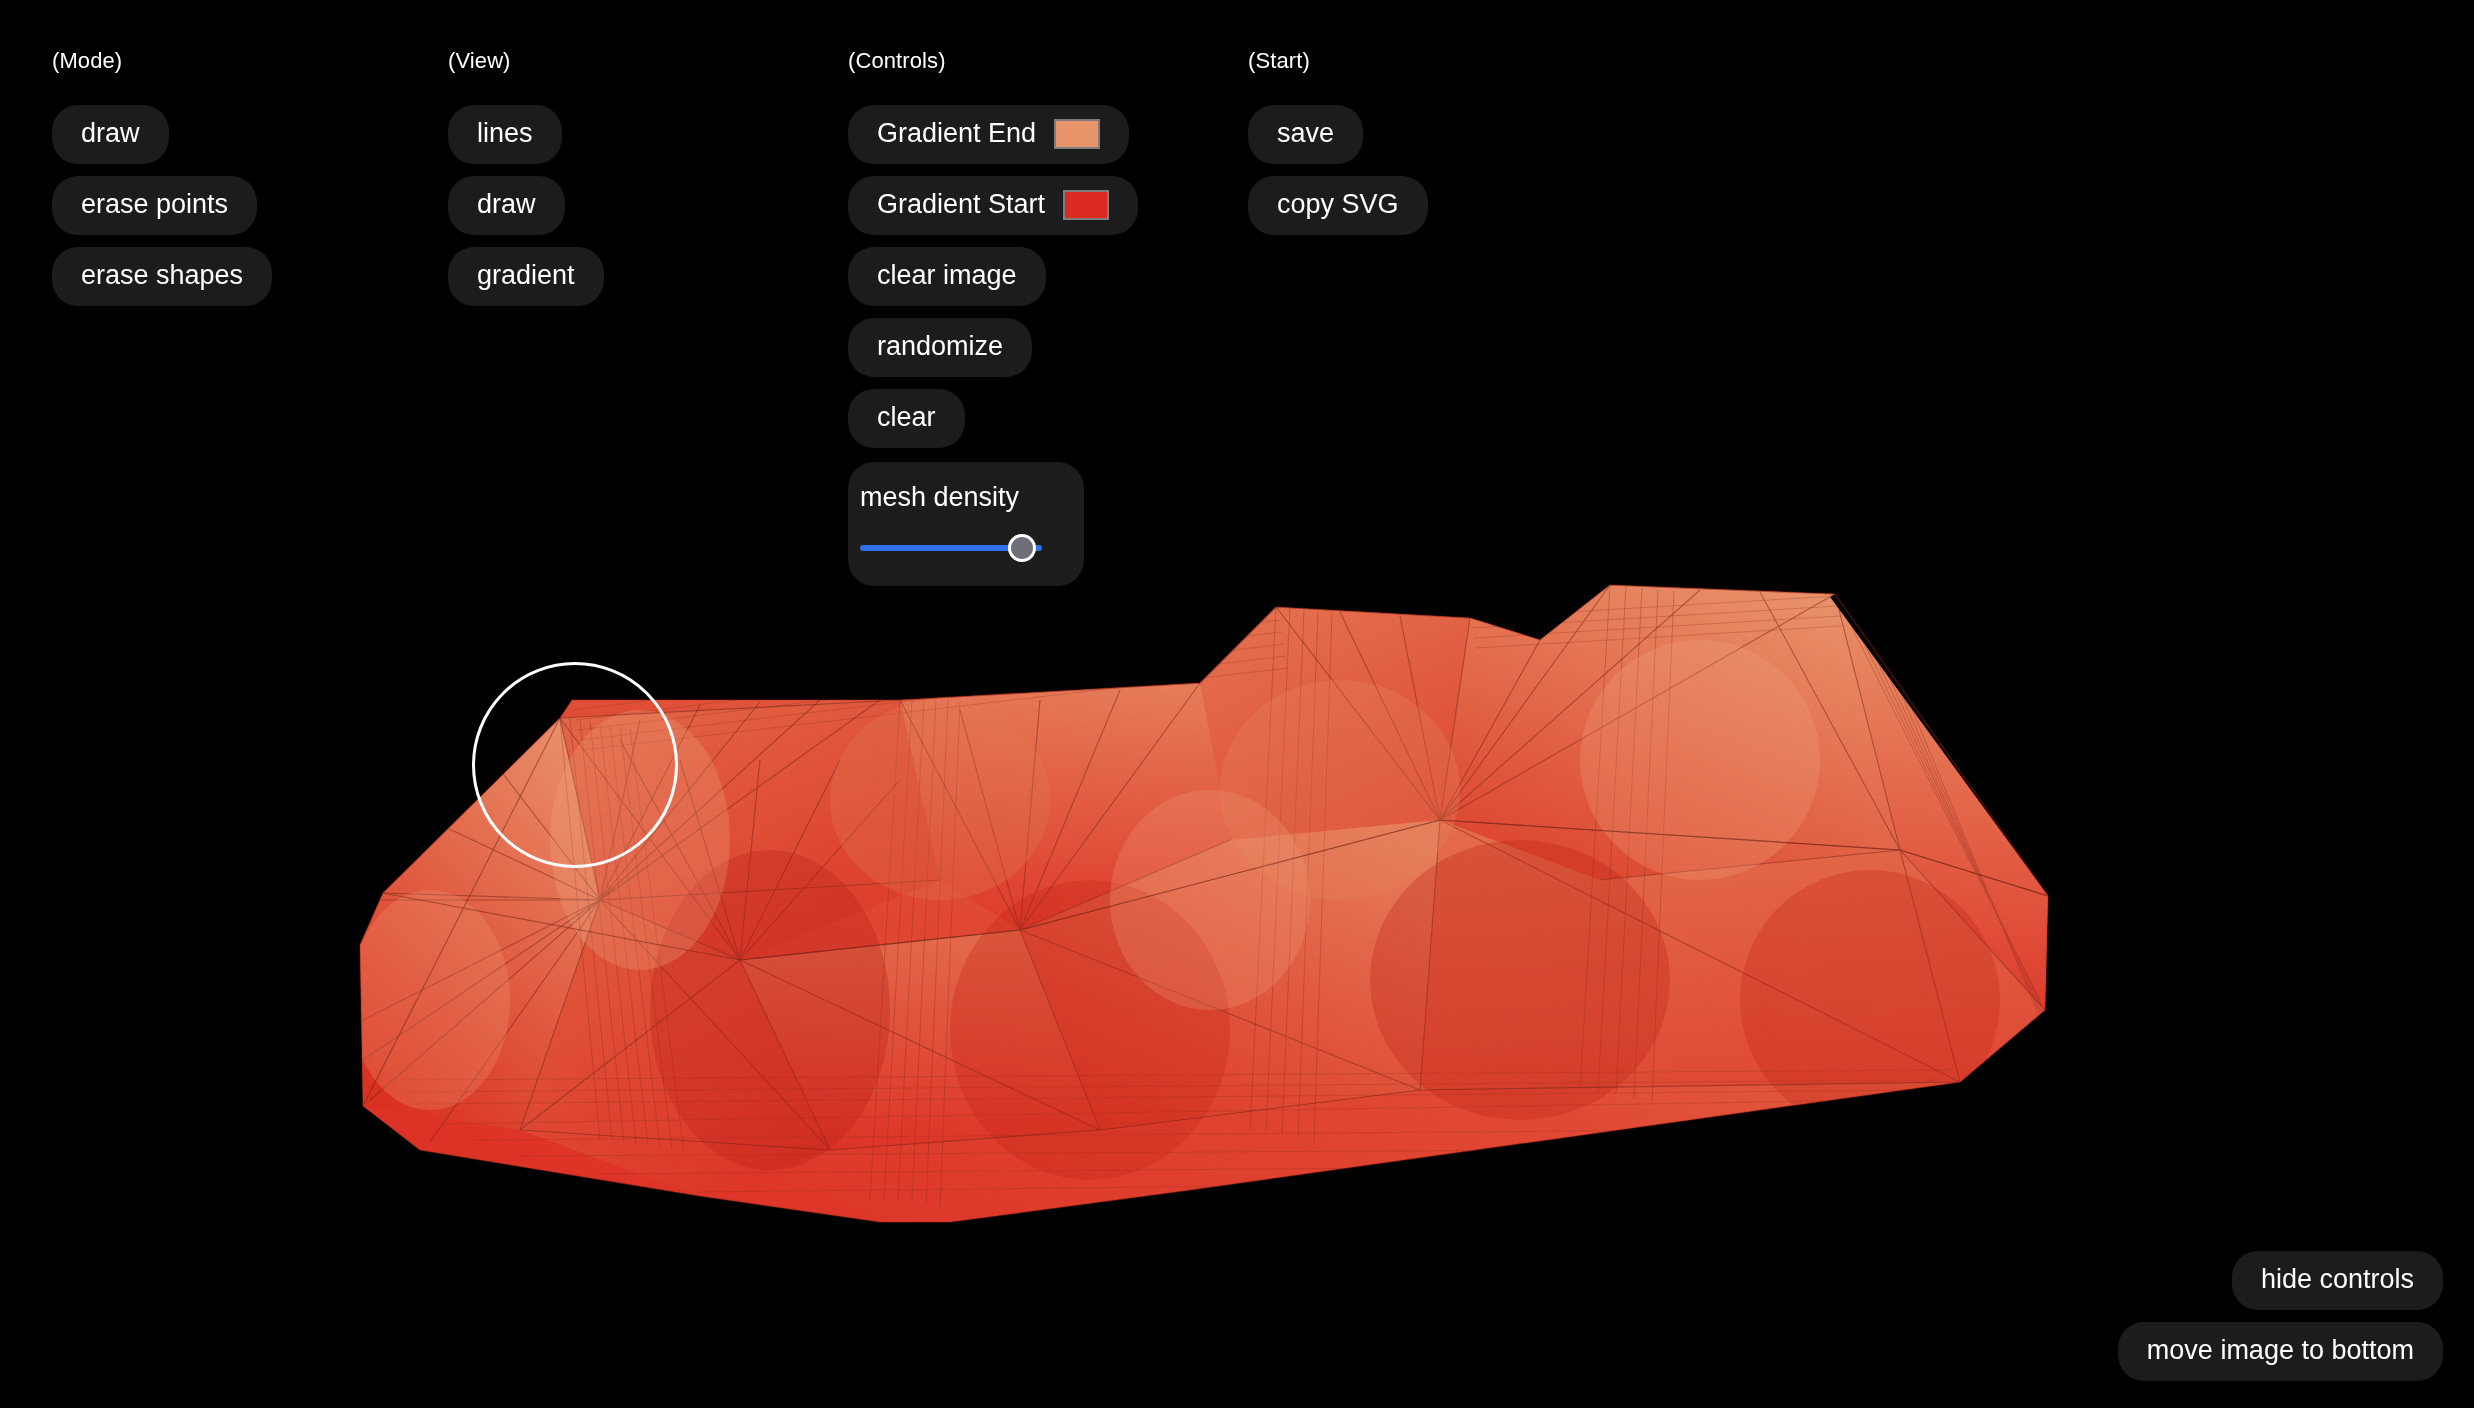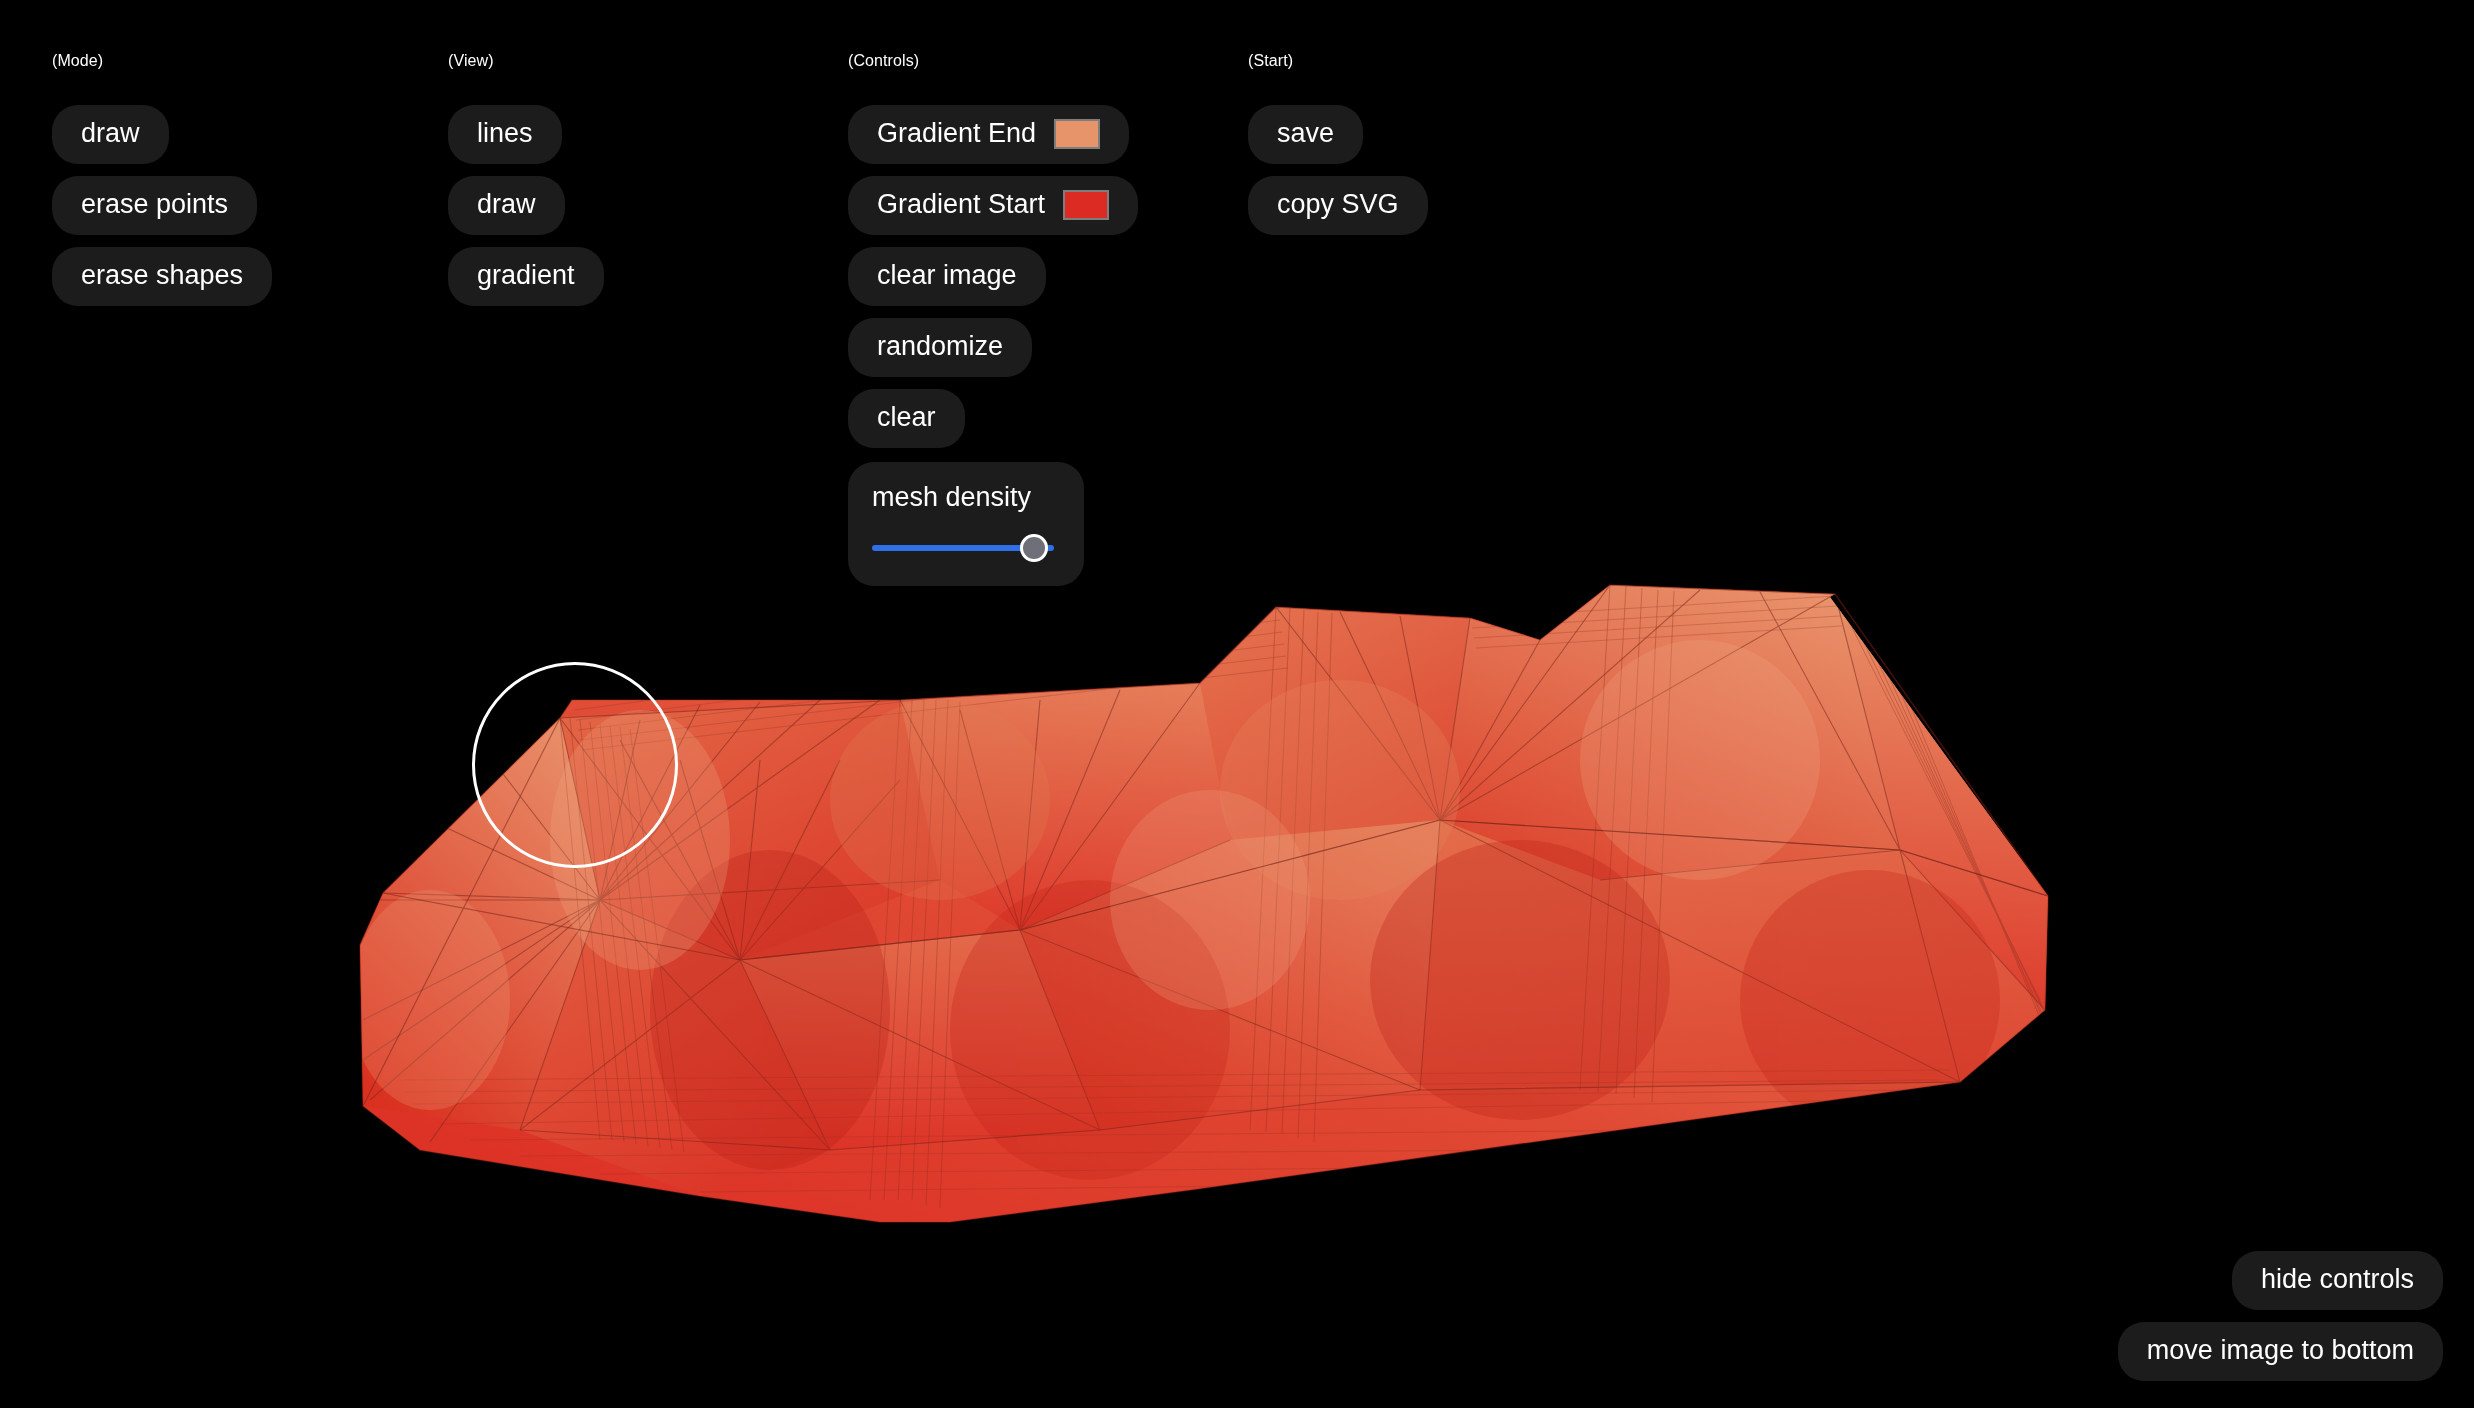--- a/index.html
+++ b/index.html
@@ -65,21 +65,21 @@
     gap: 12px;
   }
   .menu-col.col-mode    { width: 396px; }
   .menu-col.col-view    { width: 400px; }
   .menu-col.col-controls{ width: 400px; }
   .menu-col.col-theme   { width: 400px; }
   .menu-col.col-export  { width: 400px; }
 
   .group-label {
     color: #ffffff;
-    font-size: 16px;
+    font-size: 22px;
     line-height: 30px;
     letter-spacing: 0.1px;
     margin-bottom: 17px;
     white-space: nowrap;
     user-select: none;
   }
 
   .btn {
     background: #1c1c1c;
     color: #ffffff;
@@ -103,21 +103,21 @@
     height: 30px;
     border: 2px solid #7d7d7d;
     box-sizing: border-box;
     flex: 0 0 auto;
   }
 
   
   .slider-card {
     background: #1c1c1c;
     border-radius: 26px;
-    padding: 18px 28px 24px 24px;
+    padding: 18px 28px 24px 12px;
     width: 236px;
     box-sizing: border-box;
     margin-top: 2px;
   }
   .slider-card .slider-label {
     color: #ffffff;
     font-size: 27px;
     line-height: 34px;
     white-space: nowrap;
     margin-bottom: 20px;

